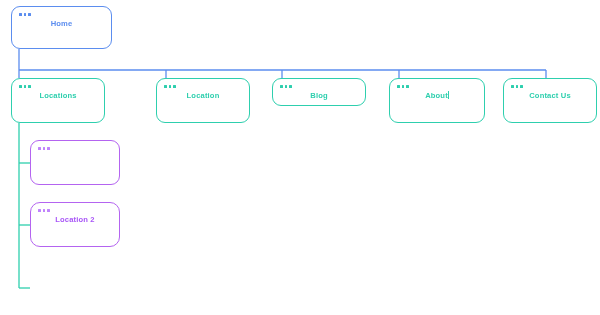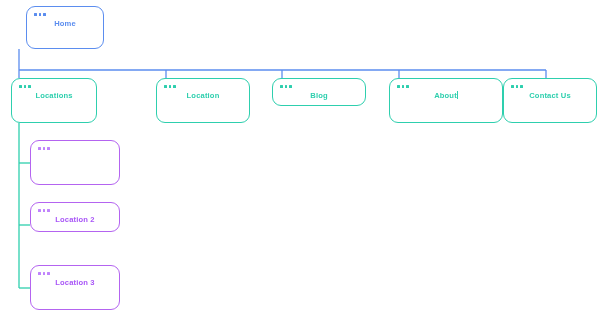--- a/index.html
+++ b/index.html
@@ -101,30 +101,30 @@
       <path d="M546,70 L546,78" stroke="#5b8def" stroke-width="1.3"></path>
 
       <path d="M19,123 L19,288" stroke="#2ecfae" stroke-width="1.3"></path>
 
       <path d="M19,163 L30,163" stroke="#2ecfae" stroke-width="1.3"></path>
       <path d="M19,225 L30,225" stroke="#2ecfae" stroke-width="1.3"></path>
       <path d="M19,288 L30,288" stroke="#2ecfae" stroke-width="1.3"></path>
     </g>
   </svg>
 
-  <div class="node theme-blue" style="left:26px;top:6px;width:78px;height:43px;">
+  <div class="node theme-blue" style="left:11px;top:6px;width:101px;height:43px;">
     <span class="dots">
         <i></i>
         <i></i>
         <i></i>
       </span>
     <span class="label">Home</span>
   </div>
 
-  <div class="node theme-teal" style="left:11px;top:78px;width:86px;height:45px;">
+  <div class="node theme-teal" style="left:11px;top:78px;width:94px;height:45px;">
     <span class="dots">
         <i></i>
         <i></i>
         <i></i>
       </span>
     <span class="label">Locations</span>
   </div>
 
   <div class="node theme-teal" style="left:156px;top:78px;width:94px;height:45px;">
     <span class="dots">
@@ -137,21 +137,21 @@
 
   <div class="node theme-teal" style="left:272px;top:78px;width:94px;height:28px;">
     <span class="dots">
         <i></i>
         <i></i>
         <i></i>
       </span>
     <span class="label">Blog</span>
   </div>
 
-  <div class="node theme-teal" style="left:389px;top:78px;width:114px;height:45px;">
+  <div class="node theme-teal" style="left:389px;top:78px;width:96px;height:45px;">
     <span class="dots">
         <i></i>
         <i></i>
         <i></i>
       </span>
     <span class="label"><span>About</span><span class="caret"></span></span>
   </div>
 
   <div class="node theme-teal" style="left:503px;top:78px;width:94px;height:45px;">
     <span class="dots">
@@ -163,31 +163,23 @@
   </div>
 
   <div class="node theme-purple" style="left:30px;top:140px;width:90px;height:45px;">
     <span class="dots">
         <i></i>
         <i></i>
         <i></i>
       </span>
   </div>
 
-  <div class="node theme-purple" style="left:30px;top:202px;width:90px;height:30px;">
+  <div class="node theme-purple" style="left:30px;top:202px;width:90px;height:45px;border-radius:10px;">
     <span class="dots">
         <i></i>
         <i></i>
         <i></i>
       </span>
     <span class="label">Location 2</span>
   </div>
 
-  <div class="node theme-purple" style="left:30px;top:265px;width:90px;height:45px;">
-    <span class="dots">
-        <i></i>
-        <i></i>
-        <i></i>
-      </span>
-    <span class="label">Location 3</span>
-  </div>
 
 </div>
 
 </body></html>

